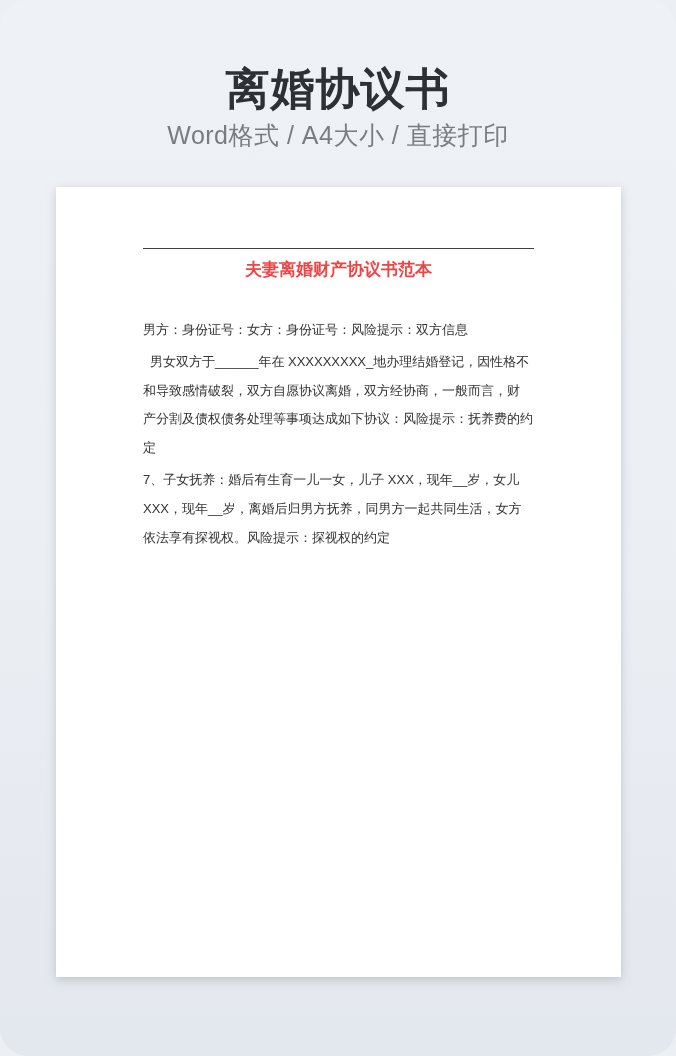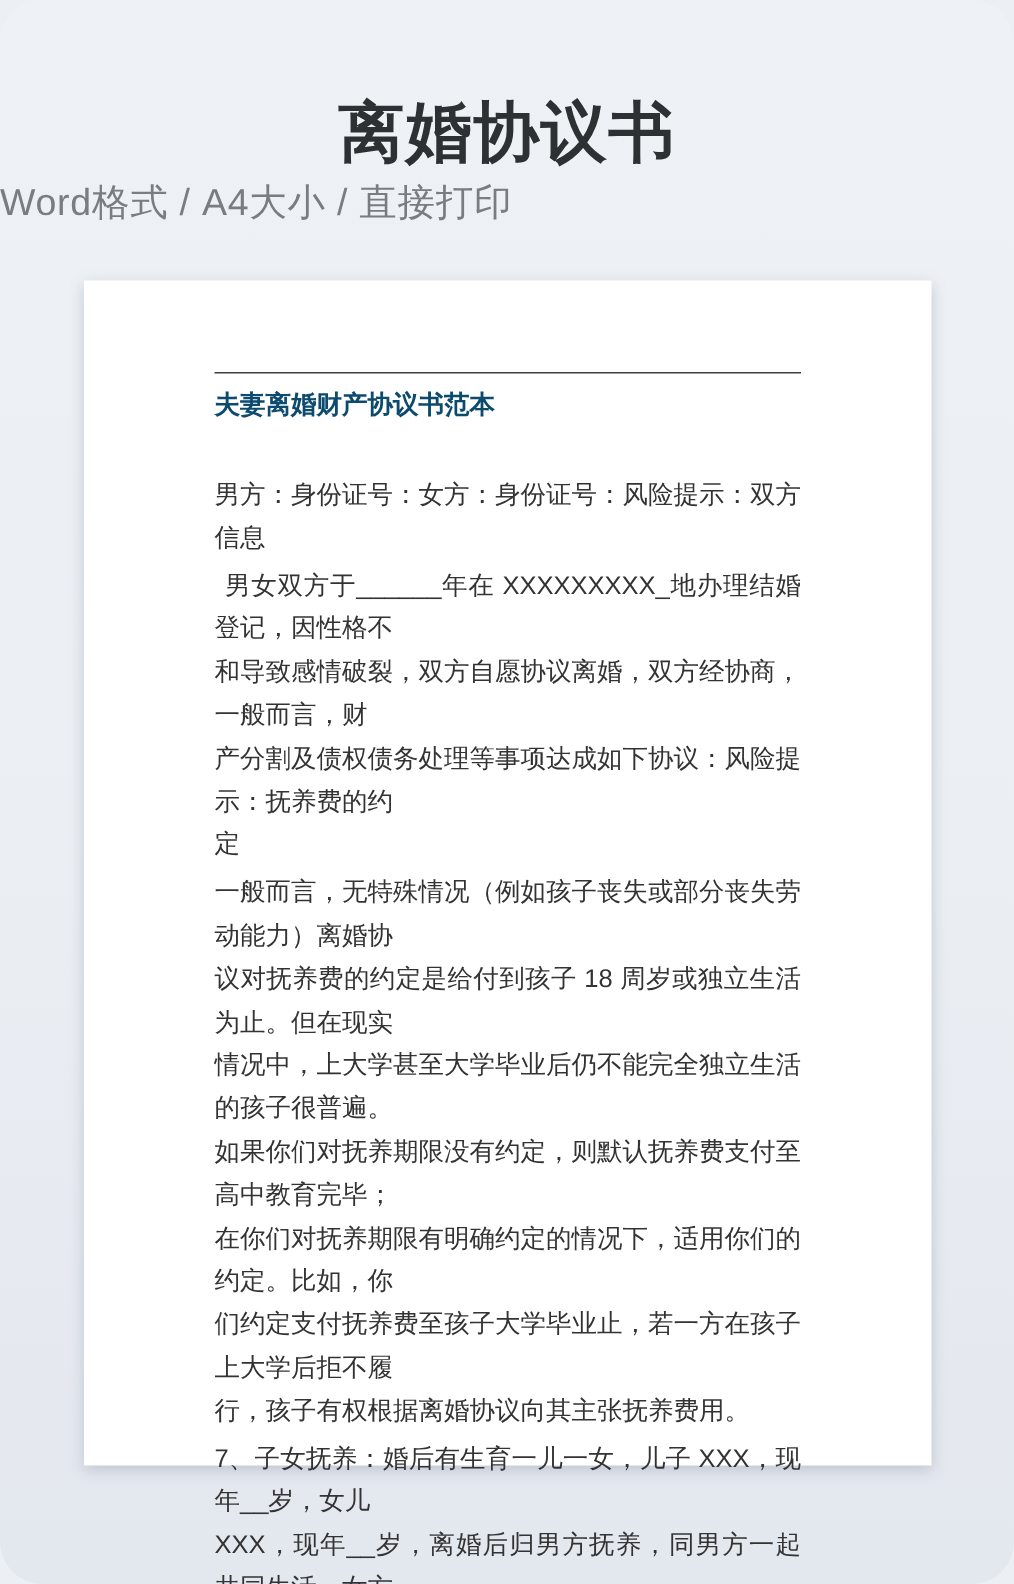--- a/index.html
+++ b/index.html
@@ -26,20 +26,21 @@
     line-height: 50px;
     font-weight: 800;
     color: #2E3134;
     letter-spacing: 1px;
   }
   .header-subtitle {
     position: absolute;
     top: 119px;
     left: 0;
     width: 100%;
+    text-align: center;
     font-size: 25px;
     line-height: 32px;
     font-weight: 400;
     color: #797C80;
     letter-spacing: 0.5px;
   }
   .doc-card {
     position: absolute;
     left: 56px;
     top: 187px;
@@ -55,31 +56,31 @@
     padding: 0 87px;
   }
   .doc-divider {
     margin-top: 61px;
     border: none;
     border-top: 1px solid #3F3F3F;
     height: 0;
   }
   .doc-title {
     margin-top: 8px;
-    text-align: left;
+    text-align: center;
     font-size: 17px;
     line-height: 25px;
     font-weight: 700;
-    color: #0c4a6e;
+    color: #ef4444;
   }
   .doc-body {
     margin-top: 34px;
   }
   .doc-body p {
-    font-size: 17px;
+    font-size: 13px;
     line-height: 28.8px;
     color: #333333;
     white-space: pre-line;
     text-align: justify;
     margin: 0 0 3px 0;
   }
   .doc-body p.indent-first { text-indent: 7px; }
   .doc-footer {
     position: absolute;
     left: 0;
@@ -107,27 +108,20 @@
       <hr class="doc-divider">
 
       <div class="doc-title">夫妻离婚财产协议书范本</div>
 
       <div class="doc-body">
         <p>男方：身份证号：女方：身份证号：风险提示：双方信息</p>
         <p class="indent-first">男女双方于______年在 XXXXXXXXX_地办理结婚登记，因性格不
 和导致感情破裂，双方自愿协议离婚，双方经协商，一般而言，财
 产分割及债权债务处理等事项达成如下协议：风险提示：抚养费的约
 定</p>
-        <p>一般而言，无特殊情况（例如孩子丧失或部分丧失劳动能力）离婚协
-议对抚养费的约定是给付到孩子 18 周岁或独立生活为止。但在现实
-情况中，上大学甚至大学毕业后仍不能完全独立生活的孩子很普遍。
-如果你们对抚养期限没有约定，则默认抚养费支付至高中教育完毕；
-在你们对抚养期限有明确约定的情况下，适用你们的约定。比如，你
-们约定支付抚养费至孩子大学毕业止，若一方在孩子上大学后拒不履
-行，孩子有权根据离婚协议向其主张抚养费用。</p>
         <p>7、子女抚养：婚后有生育一儿一女，儿子 XXX，现年__岁，女儿
 XXX，现年__岁，离婚后归男方抚养，同男方一起共同生活，女方
 依法享有探视权。风险提示：探视权的约定</p>
       </div>
 
 
     </div>
   </div>
 
 </div>

